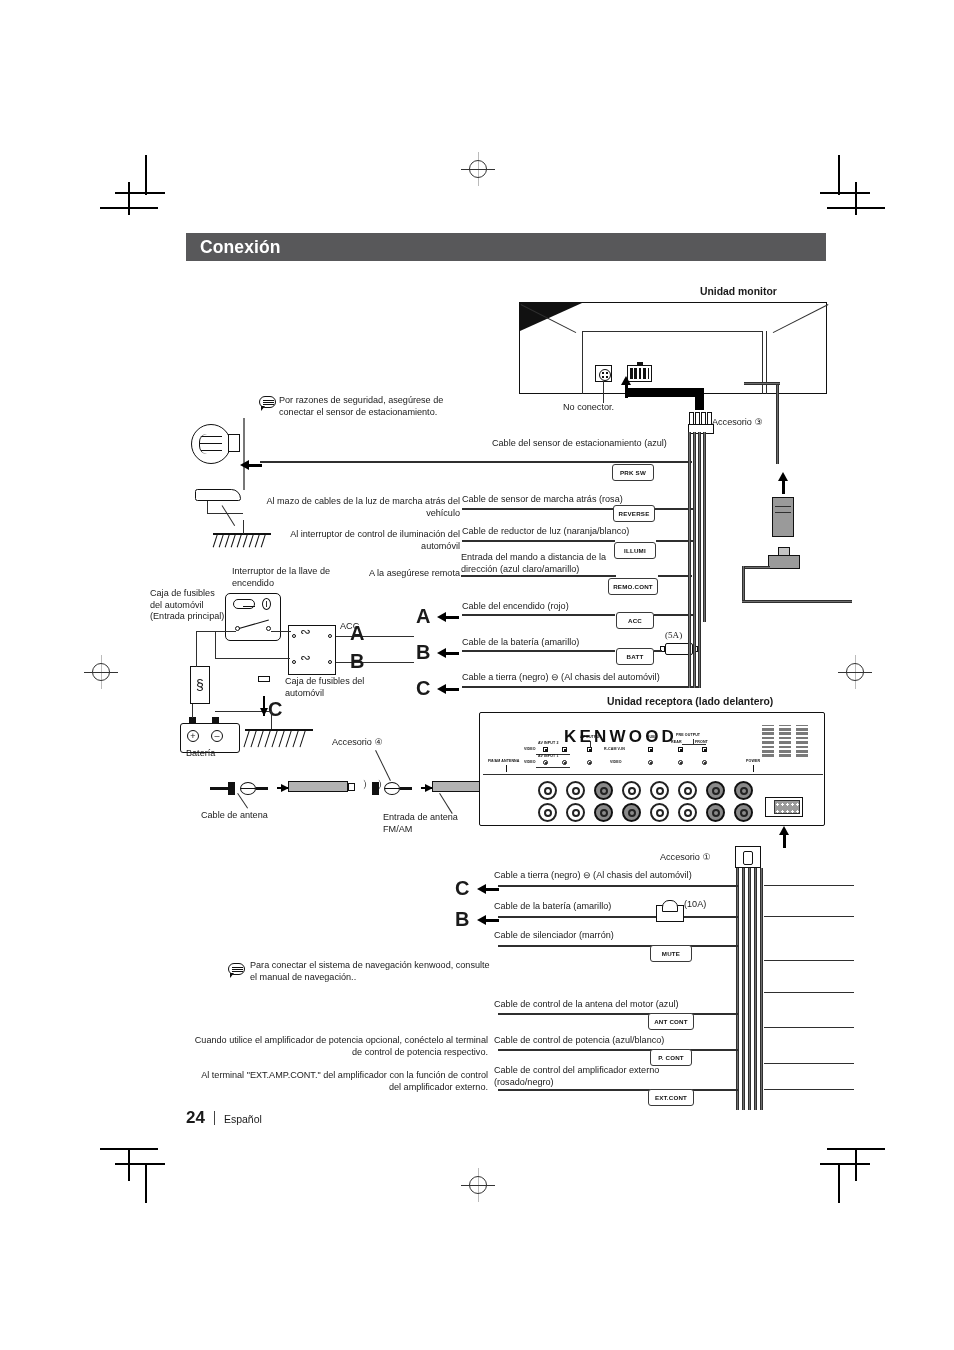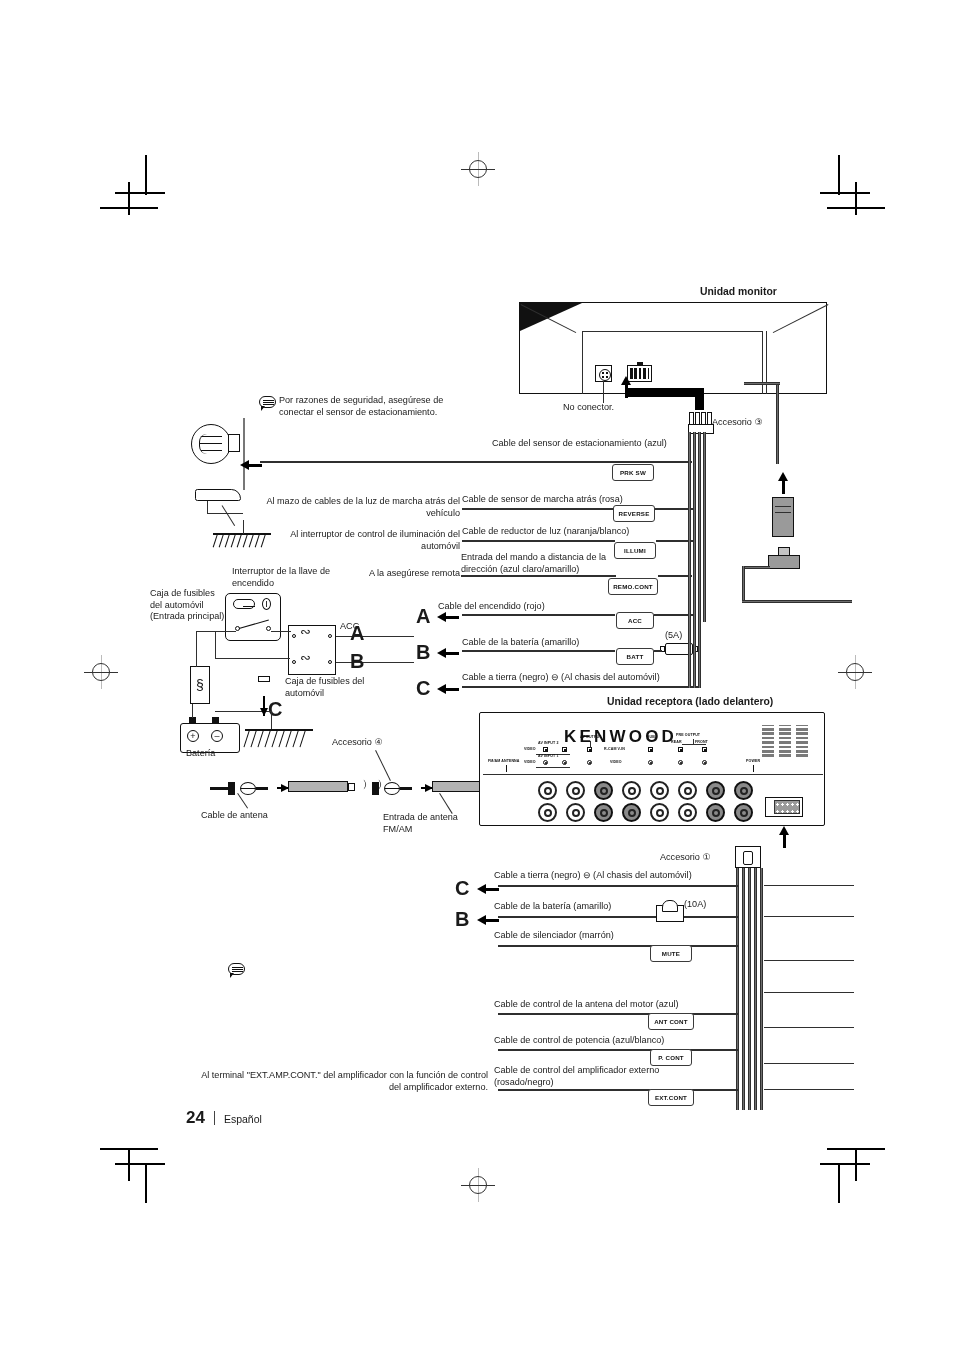--- a/index.html
+++ b/index.html
@@ -209,20 +209,23 @@
     <div class="v"></div>
       <div class="h"></div>
       <div class="circ"></div>
   </div>
   <div class="regmark" style="left:838px;top:655px;">
     <div class="v"></div>
       <div class="h"></div>
       <div class="circ"></div>
   </div>
 
+  <div class="header-bar">
+    <span>Conexión</span>
+  </div>
 
   <div class="tx bold" style="left:700px;top:286px;">Unidad monitor</div>
 
   <div class="monitor">
     <div class="mon-bevelL"></div>
     <div class="thin" style="left:1px;top:1px;width:62px;height:1px;transform:rotate(27deg);transform-origin:left top;"></div>
     <div class="thinv" style="left:62px;top:28px;height:63px;"></div>
     <div class="thin" style="left:62px;top:28px;width:180px;"></div>
     <div class="thinv" style="left:242px;top:28px;height:63px;"></div>
     <div class="thin" style="left:246px;top:1px;width:62px;height:1px;transform:rotate(-27deg);transform-origin:right top;"></div>
@@ -314,29 +317,29 @@
   <div class="tx" style="left:462px;top:526px;width:210px;">Cable de reductor de luz (naranja/blanco)</div>
   <div class="hw" style="left:462px;top:540px;width:153px;height:2px;"></div>
   <div class="pill" style="left:614px;top:542px;width:42px;">ILLUMI</div>
   <div class="hw" style="left:656px;top:540px;width:38px;height:2px;"></div>
 
   <div class="tx" style="left:461px;top:552px;width:152px;">Entrada del mando a distancia de la dirección (azul claro/amarillo)</div>
   <div class="hw" style="left:461px;top:575px;width:155px;height:2px;"></div>
   <div class="pill" style="left:608px;top:578px;width:50px;">REMO.CONT</div>
   <div class="hw" style="left:658px;top:575px;width:34px;height:2px;"></div>
 
-  <div class="tx" style="left:438px;top:601px;width:180px;">Cable del encendido (rojo)</div>
+  <div class="tx" style="left:462px;top:601px;width:180px;">Cable del encendido (rojo)</div>
   <div class="hw" style="left:462px;top:614px;width:153px;height:2px;"></div>
   <div class="pill" style="left:616px;top:612px;width:38px;">ACC</div>
   <div class="hw" style="left:654px;top:614px;width:40px;height:2px;"></div>
 
   <div class="tx" style="left:462px;top:637px;width:180px;">Cable de la batería (amarillo)</div>
   <div class="hw" style="left:462px;top:650px;width:153px;height:2px;"></div>
   <div class="pill" style="left:616px;top:648px;width:38px;">BATT</div>
-  <div class="tx" style="left:665px;top:630px;width:28px;">(5A)</div>
+  <div class="tx" style="left:665px;top:630px;width:28px;font-family:Liberation Serif, serif;">(5A)</div>
   <div class="fusebody" style="left:665px;top:643px;width:28px;height:12px;border-radius:2px;"></div>
   <div class="sbox" style="left:660px;top:646px;width:5px;height:6px;"></div>
   <div class="sbox" style="left:693px;top:646px;width:5px;height:6px;"></div>
   <div class="hw" style="left:654px;top:650px;width:8px;height:2px;"></div>
 
   <div class="tx" style="left:462px;top:672px;width:240px;">Cable a tierra (negro) ⊖ (Al chasis del automóvil)</div>
   <div class="hw" style="left:462px;top:686px;width:238px;height:2px;"></div>
 
   <div class="vw" style="left:688px;top:432px;height:256px;"></div>
   <div class="vw" style="left:693px;top:432px;height:256px;"></div>
@@ -571,25 +574,27 @@
 
   <div class="tx" style="left:494px;top:930px;width:180px;">Cable de silenciador (marrón)</div>
   <div class="hw" style="left:498px;top:945px;width:240px;height:2px;"></div>
   <div class="pill" style="left:650px;top:945px;width:42px;">MUTE</div>
 
 
   <div class="bubble" style="left:228px;top:963px;">
     <div class="b"></div>
       <div class="tail"></div>
   </div>
+  <div class="tx" style="left:250px;top:960px;width:240px;">Para conectar el sistema de navegación kenwood, consulte el manual de navegación..</div>
 
   <div class="tx" style="left:494px;top:999px;width:230px;">Cable de control de la antena del motor (azul)</div>
   <div class="hw" style="left:498px;top:1013px;width:240px;height:2px;"></div>
   <div class="pill" style="left:648px;top:1013px;width:46px;">ANT CONT</div>
 
+  <div class="tx r" style="left:190px;top:1035px;width:298px;">Cuando utilice el amplificador de potencia opcional, conéctelo al terminal de control de potencia respectivo.</div>
   <div class="tx" style="left:494px;top:1035px;width:215px;">Cable de control de potencia (azul/blanco)</div>
   <div class="hw" style="left:498px;top:1049px;width:240px;height:2px;"></div>
   <div class="pill" style="left:650px;top:1049px;width:42px;">P. CONT</div>
 
   <div class="tx r" style="left:190px;top:1070px;width:298px;">Al terminal "EXT.AMP.CONT." del amplificador con la función de control del amplificador externo.</div>
   <div class="tx" style="left:494px;top:1065px;width:210px;">Cable de control del amplificador externo (rosado/negro)</div>
   <div class="hw" style="left:498px;top:1089px;width:240px;height:2px;"></div>
   <div class="pill" style="left:648px;top:1089px;width:46px;">EXT.CONT</div>
 
   <div class="thin" style="left:764px;top:885px;width:90px;"></div>

